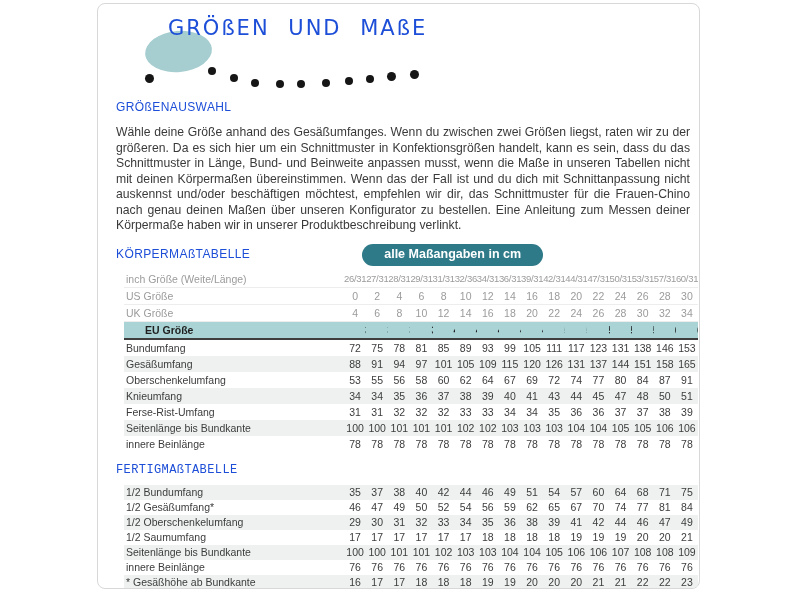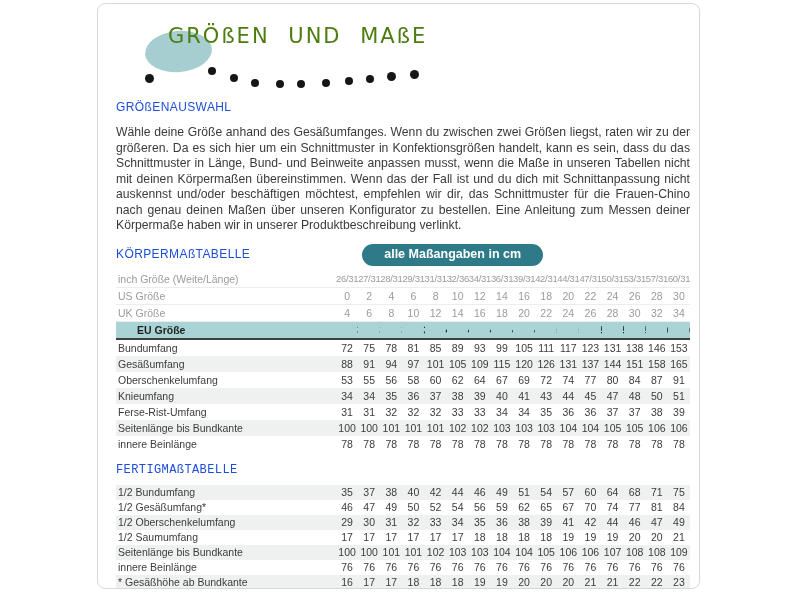--- a/index.html
+++ b/index.html
@@ -6,37 +6,37 @@
   body{width:800px;height:600px;position:relative;font-family:"Liberation Sans",sans-serif;}
   .card{
     position:absolute;left:97px;top:3px;width:603px;height:586px;
     background:#fff;border:1px solid #d8d8d8;border-radius:8px;
     box-sizing:border-box;padding:0 9px 0 18px;overflow:hidden;
   }
   
   .title-block{position:relative;height:84px;}
   .ellipse{position:absolute;left:29px;top:27px;width:67px;height:41px;
     background:#a6ced1;border-radius:50%;transform:rotate(-5deg);}
-  .title{position:absolute;left:52px;top:20px;margin:0;
+  .title{position:absolute;left:52px;top:12px;margin:0;
     font-family:"DejaVu Sans",sans-serif;font-size:21px;font-weight:500;
-    letter-spacing:2px;word-spacing:10px;color:#4d7c0f;white-space:nowrap;}
+    letter-spacing:2px;word-spacing:10px;color:#1d4ed8;white-space:nowrap;}
   .dot{position:absolute;width:8px;height:8px;background:#161616;border-radius:50%;}
   
   .sec{margin:0;font-size:12px;font-weight:400;letter-spacing:.4px;
     color:#1d4ed8;line-height:19px;}
   .sec-auswahl{margin:10px 0 8px;}
   .sec-fertig{margin:9px 0 4px;font-family:Liberation Mono, monospace;}
   .body-text{margin:0 0 10px;font-size:12.2px;line-height:15.5px;color:#3a3a3a;
     text-align:justify;}
   .heading-row{display:flex;align-items:center;height:22px;margin-top:0;}
   .badge{display:inline-block;margin-left:112px;background:#2e7a88;color:#ffffff;
     font-size:12.5px;font-weight:bold;line-height:15px;padding:3px 22px 4px;
     border-radius:13px;}
   
-  .t{width:100%;border-collapse:collapse;table-layout:fixed;margin-top:5px;}
+  .t{width:100%;border-collapse:collapse;table-layout:fixed;margin-top:5px;margin-left:8px;}
   .t td{font-size:10.5px;color:#3c3c3c;text-align:center;padding:2px 0;
     line-height:12px;white-space:nowrap;overflow:hidden;}
   .t2 td{padding:1.5px 0;}
   .t td:first-child{width:218px;text-align:left;padding-left:2px;}
   .t tr.secondary td{color:#9b9b9b;border-bottom:1px solid #ededed;}
   .t1 tr:first-child td:not(:first-child){font-size:9.5px;letter-spacing:-.3px;}
   .t tr.highlight td{background:#a9d3d4;font-weight:bold;color:#1f1f1f;
     border-top:1px solid #6b6b6b;border-bottom:2px solid #3e3e3e;padding-left:21px;}
   .t tr.alt td{background:#eef1f0;}
 </style>

